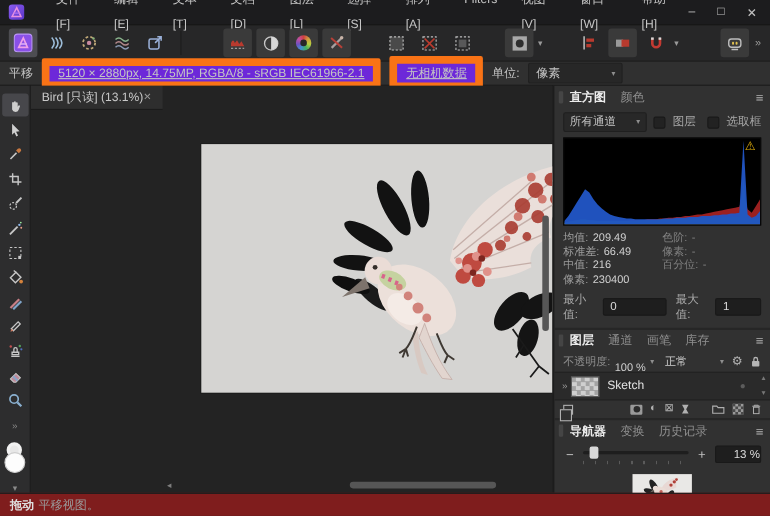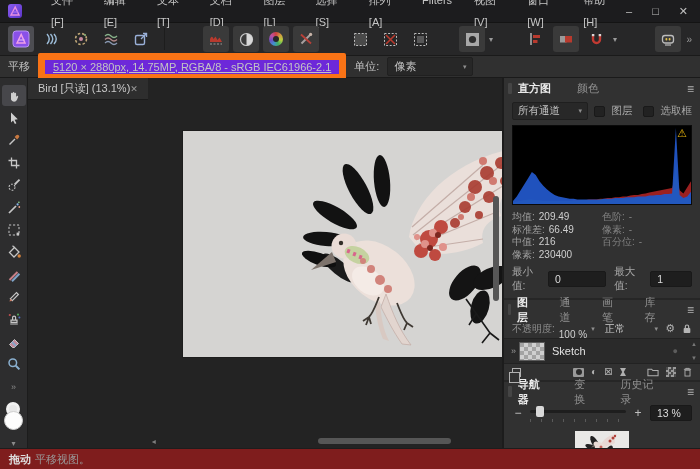--- a/index.html
+++ b/index.html
@@ -57,21 +57,21 @@
   .vscroll-thumb { position:absolute; right:3px; top:118px; width:6px; height:105px; background:#565656; border-radius:3px; }
   .hscroll { position:absolute; left:4px; right:10px; bottom:2px; height:9px; display:flex; align-items:center; }
   .hscroll-arrow { color:#7e7e7e; font-size:8px; margin-right:4px; }
   .hscroll-thumb { position:absolute; left:166px; width:133px; height:6px; background:#565656; border-radius:3px; top:1px; }
 
   
   .rightcol { width:198px; background:#313131; border-left:2px solid #1c1c1c; display:flex; flex-direction:column; }
   .panel { border-bottom:2px solid #262626; }
   .tabstrip { display:flex; align-items:center; height:21px; padding:0 6px 0 4px; }
   .grip { width:4px; height:11px; background:#454545; border-radius:1px; margin-right:6px; }
-  .ptab { margin-right:26px; font-size:11px; color:#8f8f8f; }
+  .ptab { margin-right:13px; font-size:11px; color:#8f8f8f; }
   .ptab.active { color:#ececec; font-weight:bold; }
   .pmenu { margin-left:auto; color:#b2b2b2; font-size:12px; }
 
   
   .hist-controls { display:flex; align-items:center; height:24px; padding:0 8px; gap:4px; }
   .hselect { background:#282828; border:1px solid #1f1f1f; border-radius:2px; width:76px; padding:1px 5px;
     display:flex; justify-content:space-between; align-items:center; font-size:10.5px; color:#c4c4c4; }
   .cb { width:11px; height:11px; background:#222; border:1px solid #191919; border-radius:2px; margin-left:auto; }
   .cb + label { margin-left:3px; font-size:10.5px; color:#a8a8a8; }
   .cb2 { margin-left:6px; }
@@ -119,21 +119,21 @@
   
   .navpanel { flex:1; border-bottom:none; }
   .navslider { display:flex; align-items:center; height:24px; padding:0 8px; gap:6px; }
   .nav-minus,.nav-plus { color:#c0c0c0; font-size:12px; width:12px; text-align:center; }
   .nav-track { position:relative; flex:1; height:14px; }
   .nav-rail { position:absolute; left:0; right:0; top:4px; height:3px; background:#1e1e1e; border-radius:2px; }
   .nav-thumbel { position:absolute; left:6%; top:0; width:8px; height:11px; background:#d8d8d8; border-radius:2px; }
   .nav-ticks { position:absolute; left:0; right:0; bottom:-2px; height:3px;
     background:repeating-linear-gradient(90deg,#5a5a5a 0 1px,transparent 1px 11px); }
   .nav-zoom { background:#1e1e1e; border:1px solid #191919; border-radius:2px; width:42px; height:16px;
-    color:#dcdcdc; font-size:10.5px; display:flex; align-items:center; padding-left:6px; }
+    color:#dcdcdc; font-size:10.5px; display:flex; align-items:center; padding-left:16px; }
   .nav-preview { display:flex; justify-content:center; margin-top:6px; }
   .nav-thumbimg { width:54px; height:30px; background:#e9e8e6; position:relative; }
 
   
   .statusbar { position:absolute; left:0; right:0; bottom:0; height:21px; background:#7f1d1d;
     border-top:1px solid #1d1d1d; display:flex; align-items:center; padding-left:9px; font-size:11px; }
   .status-action { color:#dedede; font-weight:bold; margin-right:4px; }
   .status-hint { color:#9a9a9a; }
 
   svg { display:block; }
@@ -285,20 +285,21 @@
           <rect x="8.7" y="7" width="1.8" height="2.6" rx="0.8" fill="#e0c050"></rect>
           <path d="M5 14 h6" stroke="#bdbdbd" stroke-width="1.2"></path>
         </svg>
     </div>
     <span class="tb-chev" style="margin-left:auto;font-size:10px">»</span>
   </div>
 
   <div class="contextbar">
     <span class="ctx-label">平移</span>
     <span class="ctx-box">5120 × 2880px, 14.75MP, RGBA/8 - sRGB IEC61966-2.1</span>
+    <span class="ctx-box">无相机数据</span>
     <span class="ctx-label">单位:</span>
     <span class="ctx-select">
       <span>像素</span>
       <span class="chev">▾</span>
     </span>
   </div>
 
   <div class="bodyrow">
 
     <div class="toolstrip">

